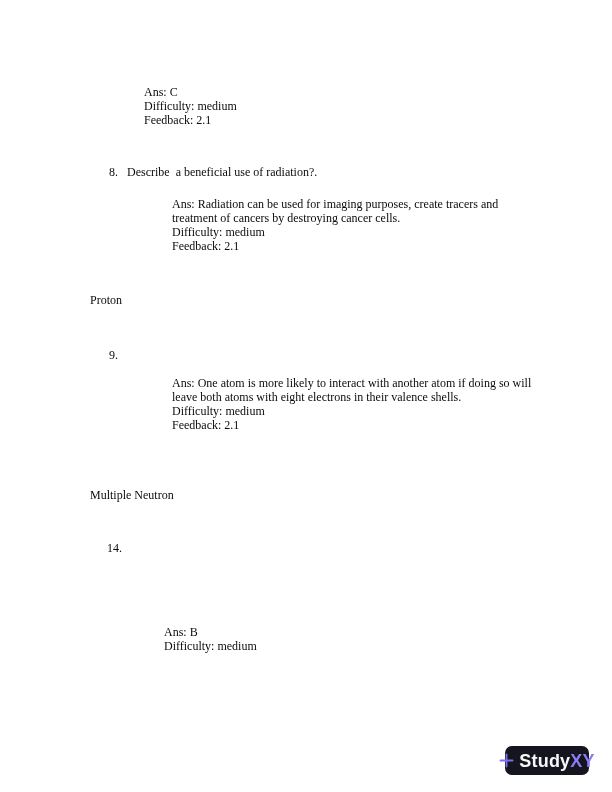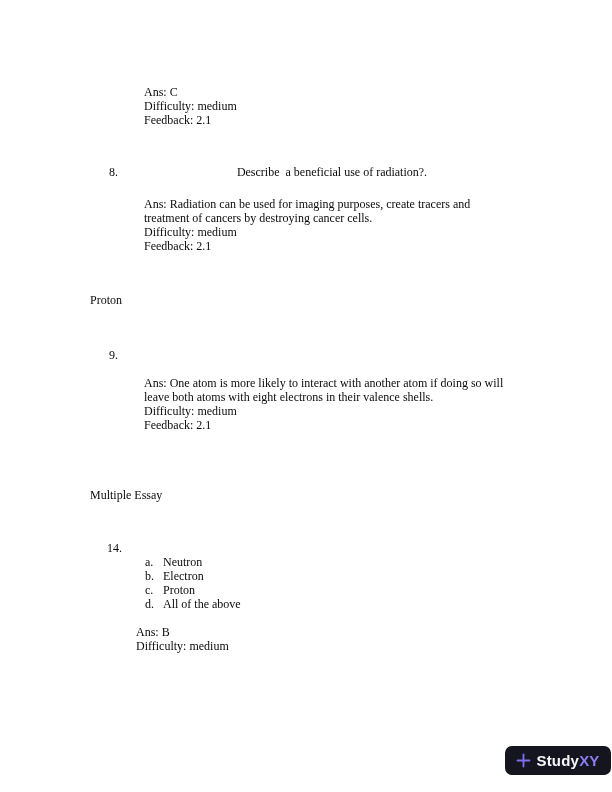--- a/index.html
+++ b/index.html
@@ -8,37 +8,37 @@
     position:relative;
     width:612px; height:792px;
     background:#ffffff;
     font-family:"Liberation Serif","DejaVu Serif",serif;
     font-size:12px;
     line-height:14px;
     color:#0b0b0b;
     overflow:hidden;
   }
   .abs { position:absolute; }
-  .pre { white-space:pre-wrap;text-align:center; }
-  .ans-block { width:372px; }
+  .pre { white-space:pre-wrap; }
+  .ans-block { width:372px;margin-left:28px; }
   .choice-row { height:14px; }
   .choice-letter { display:inline-block; width:18px; }
   .logo-badge {
     position:absolute;
     left:505px; top:746px;
-    width:106px; height:29px;
+    width:84px; height:29px;
     background:#14151f;
     border-radius:7px;
     display:flex;
     align-items:center;
     justify-content:center;
     gap:5px;
     font-family:"Liberation Sans","DejaVu Sans",sans-serif;
     font-weight:bold;
-    font-size:15px;
+    font-size:18px;
     letter-spacing:0.2px;
   }
   .logo-study { color:#f7f8fa; }
   .logo-xy { color:#8b7cf5; }
 </style>
 </head>
 <body>
 
 <div class="page">
 
@@ -60,38 +60,24 @@
   <div class="abs" style="left:90px; top:293px">Proton</div>
 
   <div class="abs" style="left:109px; top:348px">9.</div>
 
   <div class="abs ans-block" style="left:144px; top:376px">
     <div>Ans: One atom is more likely to interact with another atom if doing so will leave both atoms with eight electrons in their valence shells.</div>
     <div>Difficulty: medium</div>
     <div>Feedback: 2.1</div>
   </div>
 
-  <div class="abs" style="left:90px; top:488px">Multiple Essay</div>
+  <div class="abs" style="left:90px; top:488px">Multiple Neutron</div>
 
   <div class="abs" style="left:107px; top:541px">14.</div>
 
-  <div class="abs" style="left:145px; top:555px; width:260px">
-    <div class="choice-row">
-      <span class="choice-letter">a.</span><span>Neutron</span>
-    </div>
-    <div class="choice-row">
-      <span class="choice-letter">b.</span><span>Electron</span>
-    </div>
-    <div class="choice-row">
-      <span class="choice-letter">c.</span><span>Proton</span>
-    </div>
-    <div class="choice-row">
-      <span class="choice-letter">d.</span><span>All of the above</span>
-    </div>
-  </div>
 
   <div class="abs ans-block" style="left:136px; top:625px">
     <div>Ans: B</div>
     <div>Difficulty: medium</div>
   </div>
 
   <div class="logo-badge">
     <span style="display:flex;align-items:center;">
       <svg width="15" height="15" viewBox="0 0 15 15">
         <line x1="7.5" y1="1.5" x2="7.5" y2="13.5" stroke="#7f6ff0" stroke-width="1.8" stroke-linecap="round"></line>

